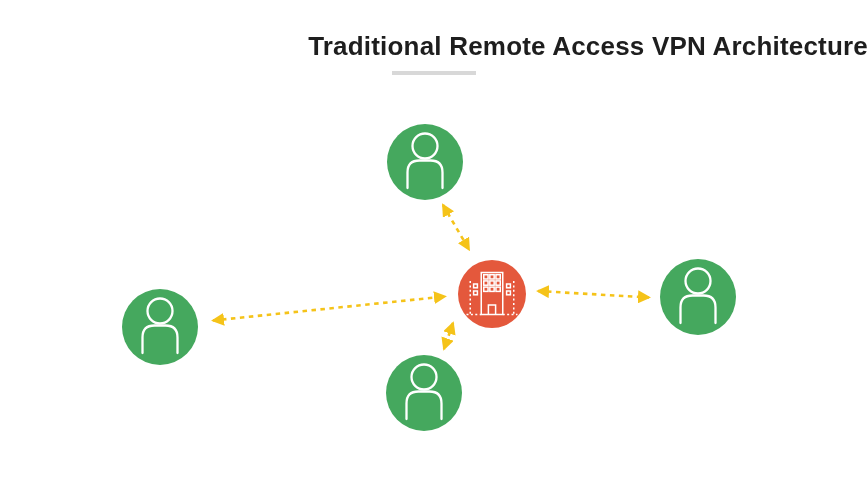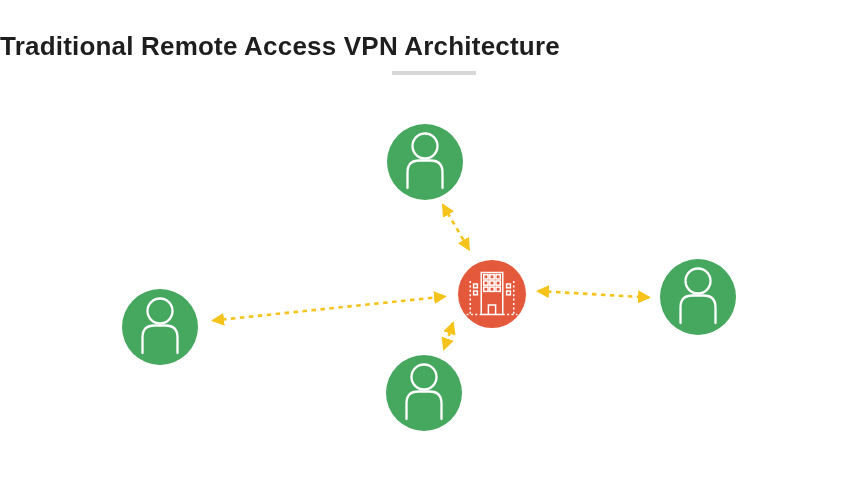--- a/index.html
+++ b/index.html
@@ -10,21 +10,21 @@
     overflow: hidden;
     background: var(--background, #ffffff);
     font-family: "Liberation Sans", sans-serif;
   }
   .title {
     position: absolute;
     top: 31px;
     left: 0;
     width: 100%;
     margin: 0;
-    text-align: left;
+    text-align: right;
     font-size: 26px;
     font-weight: 700;
     letter-spacing: 0.2px;
     color: var(--title-text, #1e1e1e);
   }
   .divider {
     position: absolute;
     top: 71px;
     left: 50%;
     transform: translateX(-50%);

